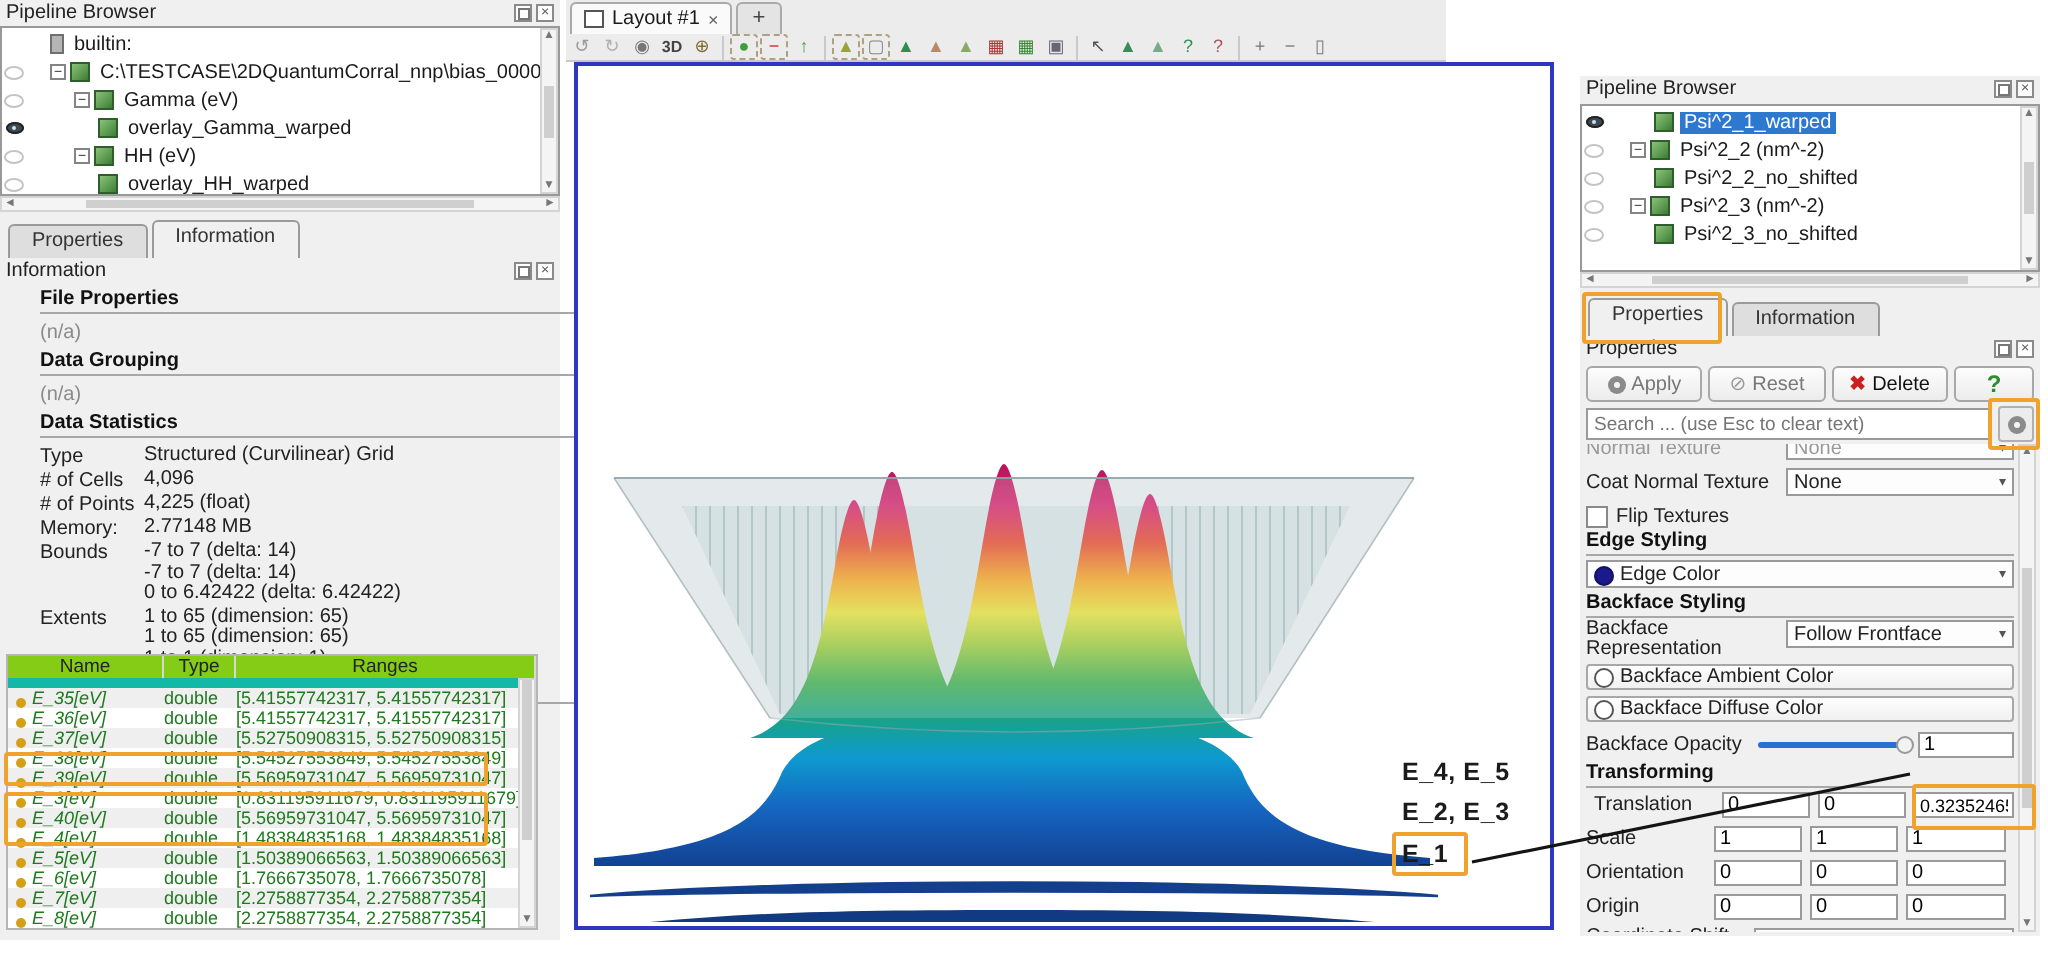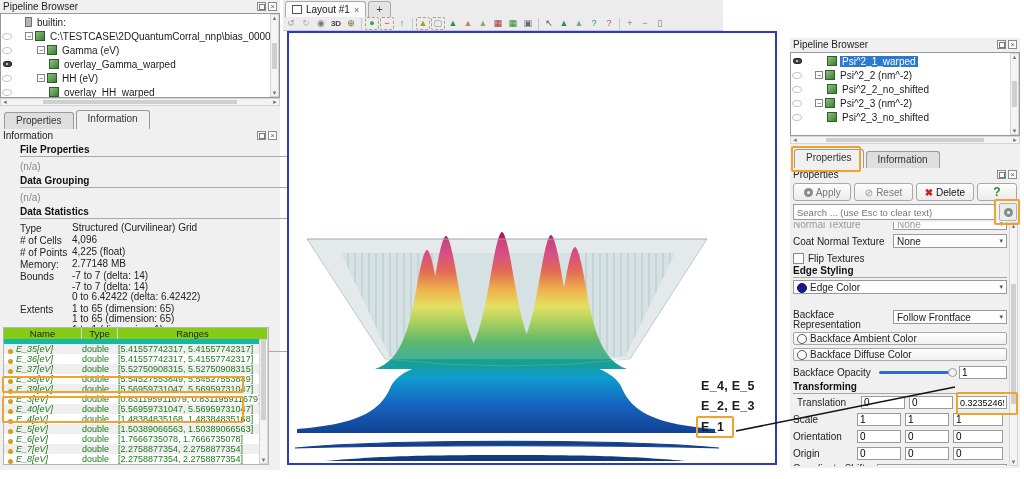--- a/index.html
+++ b/index.html
@@ -581,20 +581,23 @@
       </div>
       <div class="prow" style="top:58px;height:14px;">
         <span class="combo" style="flex:1;height:14px;">
           <span style="display:flex;align-items:flex-end;gap:3px;">
               <span class="circ navy"></span>
               <span>Edge Color</span>
             </span>
           <span class="arr">▾</span>
         </span>
       </div>
+      <div class="prow" style="top:76px;height:11px;">
+        <span class="sechdr" style="width:100%;">Backface Styling</span>
+      </div>
       <div class="prow" style="top:88px;height:20px;align-items:flex-start;">
         <span class="plabel pl2" style="width:100px;">Backface Representation</span>
         <span class="combo" style="flex:1;height:14px;">
             <span>Follow Frontface</span>
             <span class="arr">▾</span>
           </span>
       </div>
       <div class="prow" style="top:110px;height:13px;">
         <span class="colorbtn">
             <span class="circ"></span>

